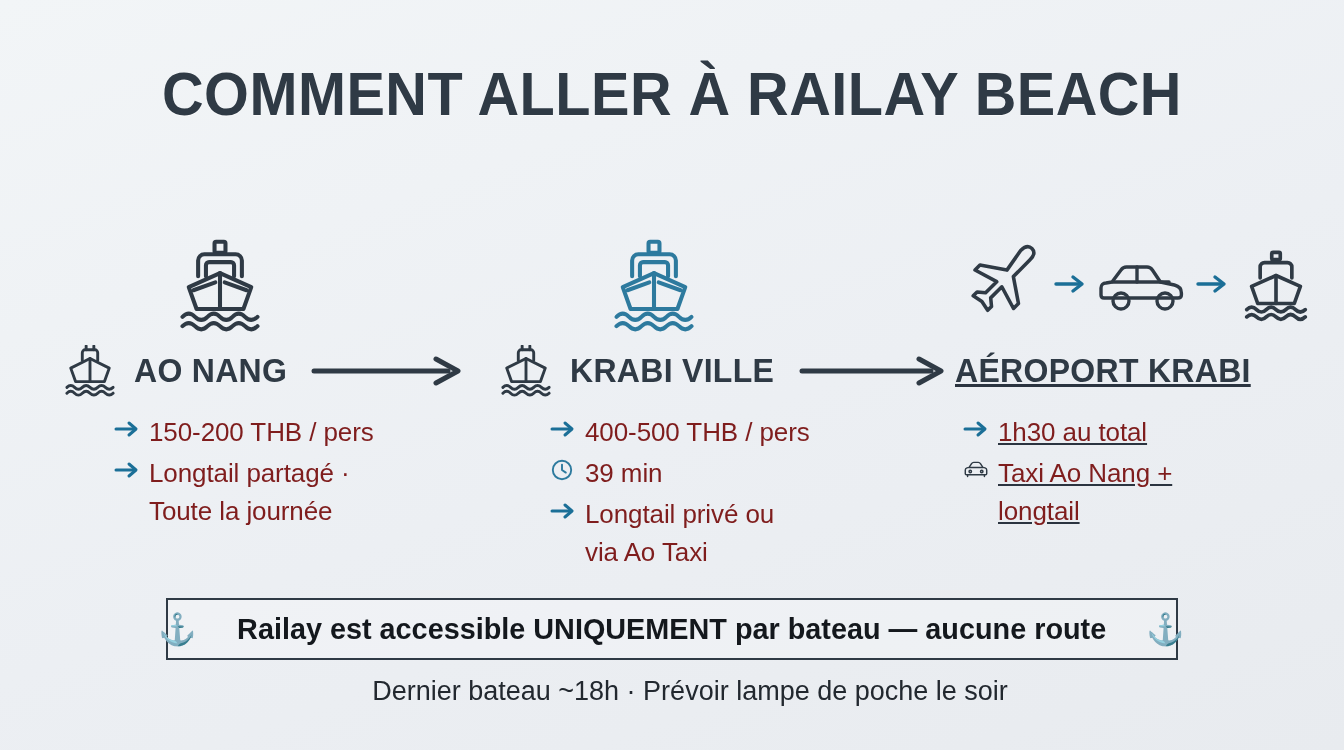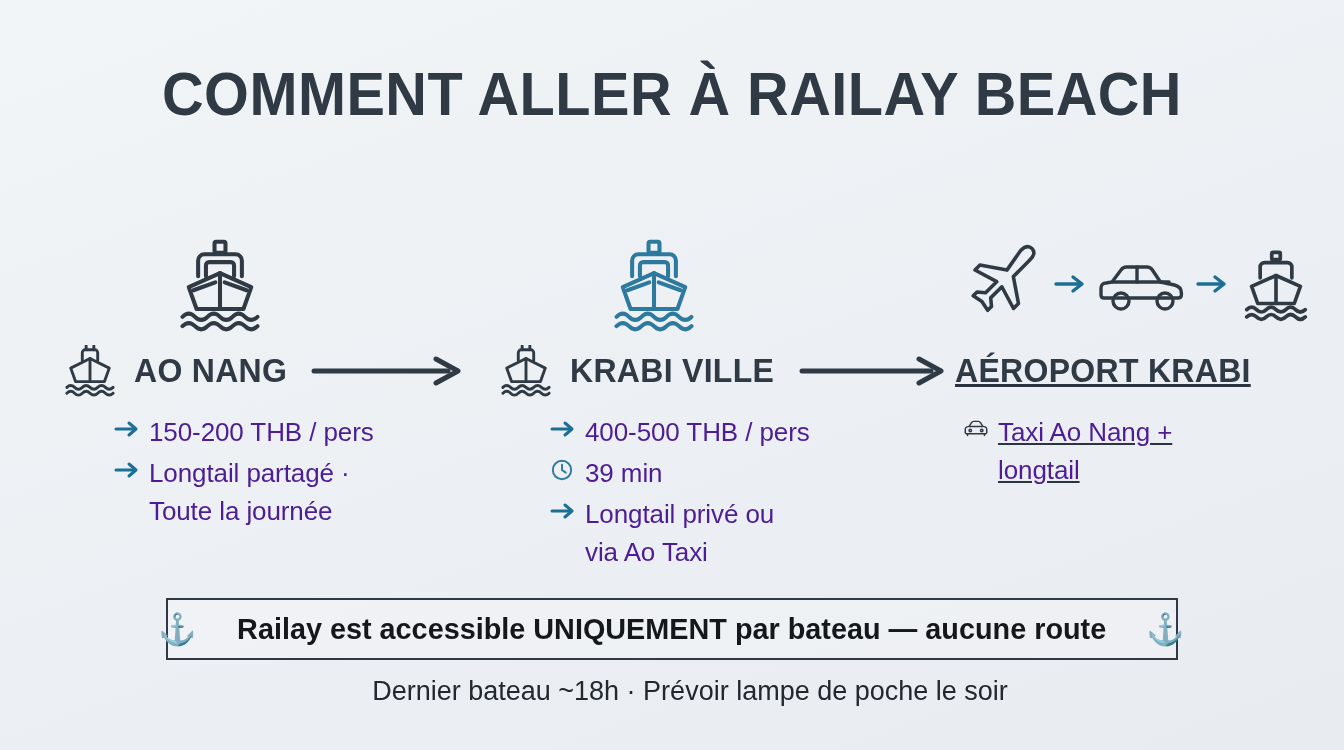--- a/index.html
+++ b/index.html
@@ -119,21 +119,21 @@
     height: 30px;
     display: flex;
     align-items: center;
     justify-content: flex-start;
     padding-top: 2px;
   }
 
   .bullet .btxt {
     font-size: 26px;
     line-height: 38px;
-    color: #4c1d95;
+    color: #7f1d1d;
     font-family: "Liberation Sans", sans-serif;
     letter-spacing: -0.1px;
     white-space: pre-line;
   }
 
   
   .callout {
     position: absolute;
     left: 166px;
     top: 598px;
@@ -360,20 +360,29 @@
         </span>
       </div>
 
       <div class="head-row">
         <span class="city-name">AÉROPORT KRABI</span>
       </div>
 
       <div class="bullets">
         <div class="bullet">
           <span class="bico">
+            <svg class="svg-ico" width="26" height="20" viewBox="0 0 26 20" fill="none" stroke="#1b6f97" stroke-width="3" stroke-linecap="round" stroke-linejoin="round">
+              <path d="M2 10 H21"></path>
+                <path d="M15 4 L22 10 L15 16"></path>
+            </svg>
+          </span>
+          <span class="btxt">1h30 au total</span>
+        </div>
+        <div class="bullet">
+          <span class="bico">
             <svg class="svg-ico" width="28" height="22" viewBox="0 0 34 26" fill="none" stroke="#2f3a45" stroke-width="1.9" stroke-linecap="round" stroke-linejoin="round">
               <path d="M3 18 V13 c0 -1.4 0.8 -2.4 2.2 -2.8 L8 9.6 l3.2 -5 c0.7 -1.1 1.6 -1.6 2.8 -1.6 h6 c1.2 0 2.1 0.5 2.8 1.6 l3.2 5 2.8 0.6 C30.2 10.6 31 11.6 31 13 v5 c0 0.8 -0.6 1.3 -1.4 1.3 H4.4 C3.6 19.3 3 18.8 3 18 Z"></path>
               <path d="M8 9.6 H26"></path>
               <circle cx="9.5" cy="15" r="1.6"></circle>
               <circle cx="24.5" cy="15" r="1.6"></circle>
               <path d="M6 19.3 V21.6 M28 19.3 V21.6"></path>
             </svg>
           </span>
           <span class="btxt">Taxi Ao Nang +
 longtail</span>

